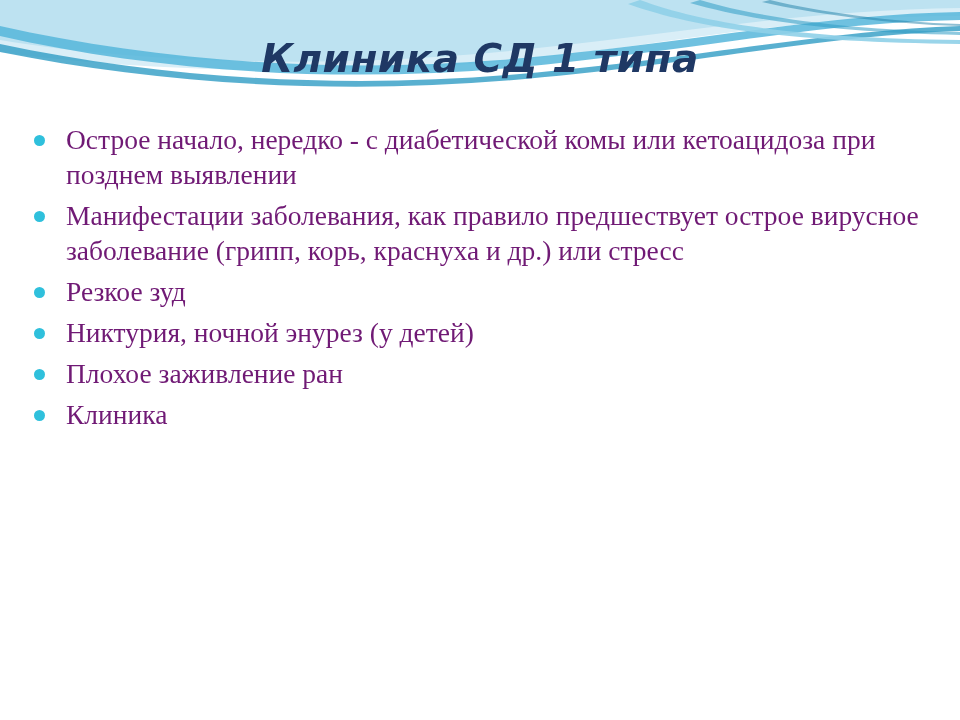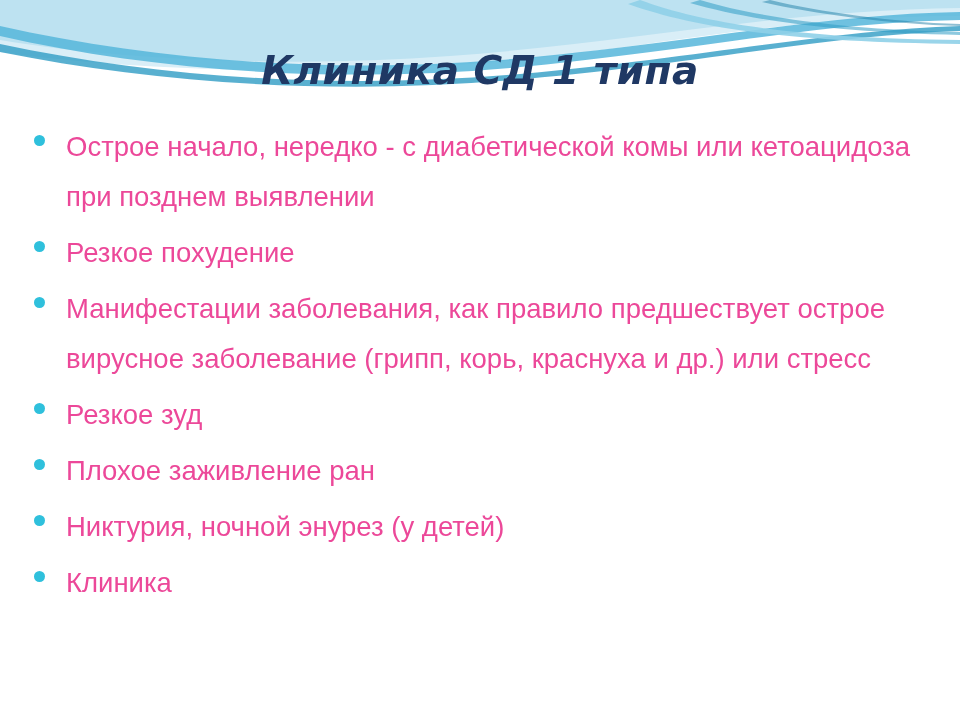--- a/index.html
+++ b/index.html
@@ -34,21 +34,21 @@
 
   .title-wrap {
     position: absolute;
     top: 36px;
     left: 0;
     width: 960px;
     text-align: center;
   }
 
   .slide-title {
-    margin: 12px;
+    margin: 0;
     font-family: "DejaVu Sans", sans-serif;
     font-style: italic;
     font-weight: bold;
     font-size: 39px;
     line-height: 46px;
     color: #1f3864;
     letter-spacing: 0.5px;
   }
 
   .body-area {
@@ -62,23 +62,23 @@
     list-style: none;
     margin: 0;
     padding: 0;
   }
 
   ul.bullets > li {
     position: relative;
     padding-left: 40px;
     margin: 0 0 6px 0;
     font-size: 27.5px;
-    line-height: 50px;
-    color: #ec4899;
-    font-family: Liberation Sans, sans-serif;
+    line-height: 35px;
+    color: #701a75;
+    font-family: Liberation Serif, serif;
   }
 
   ul.bullets > li .dot {
     position: absolute;
     left: 8px;
     top: 13px;
     width: 11px;
     height: 11px;
     border-radius: 50%;
     background: #2fc0dc;
@@ -109,37 +109,33 @@
   </div>
 
   <div class="body-area">
     <ul class="bullets">
       <li>
         <span class="dot"></span>
         <span class="txt">Острое начало, нередко - с диабетической комы или кетоацидоза при позднем выявлении</span>
       </li>
       <li>
         <span class="dot"></span>
-        <span class="txt">Резкое похудение</span>
-      </li>
-      <li>
-        <span class="dot"></span>
         <span class="txt">Манифестации заболевания, как правило предшествует острое вирусное заболевание (грипп, корь, краснуха и др.) или стресс</span>
       </li>
       <li>
         <span class="dot"></span>
         <span class="txt">Резкое зуд</span>
       </li>
       <li>
         <span class="dot"></span>
-        <span class="txt">Плохое заживление ран</span>
+        <span class="txt">Никтурия, ночной энурез (у детей)</span>
       </li>
       <li>
         <span class="dot"></span>
-        <span class="txt">Никтурия, ночной энурез (у детей)</span>
+        <span class="txt">Плохое заживление ран</span>
       </li>
       <li>
         <span class="dot"></span>
         <span class="txt">Клиника</span>
       </li>
     </ul>
   </div>
 
 </div>
 

